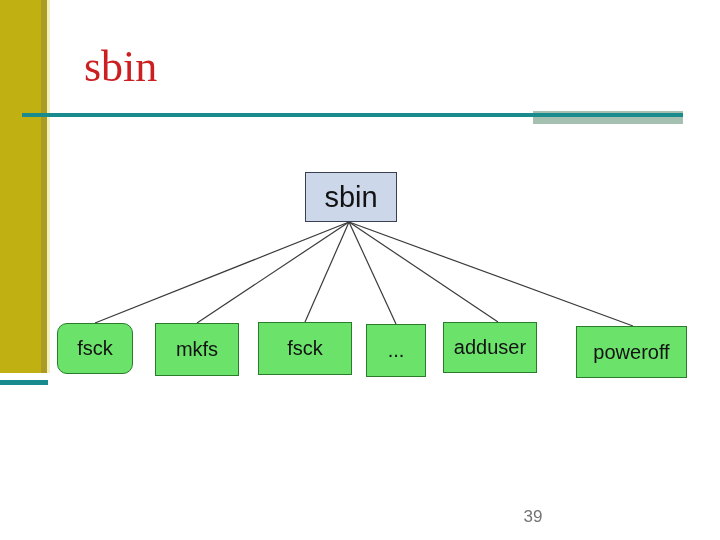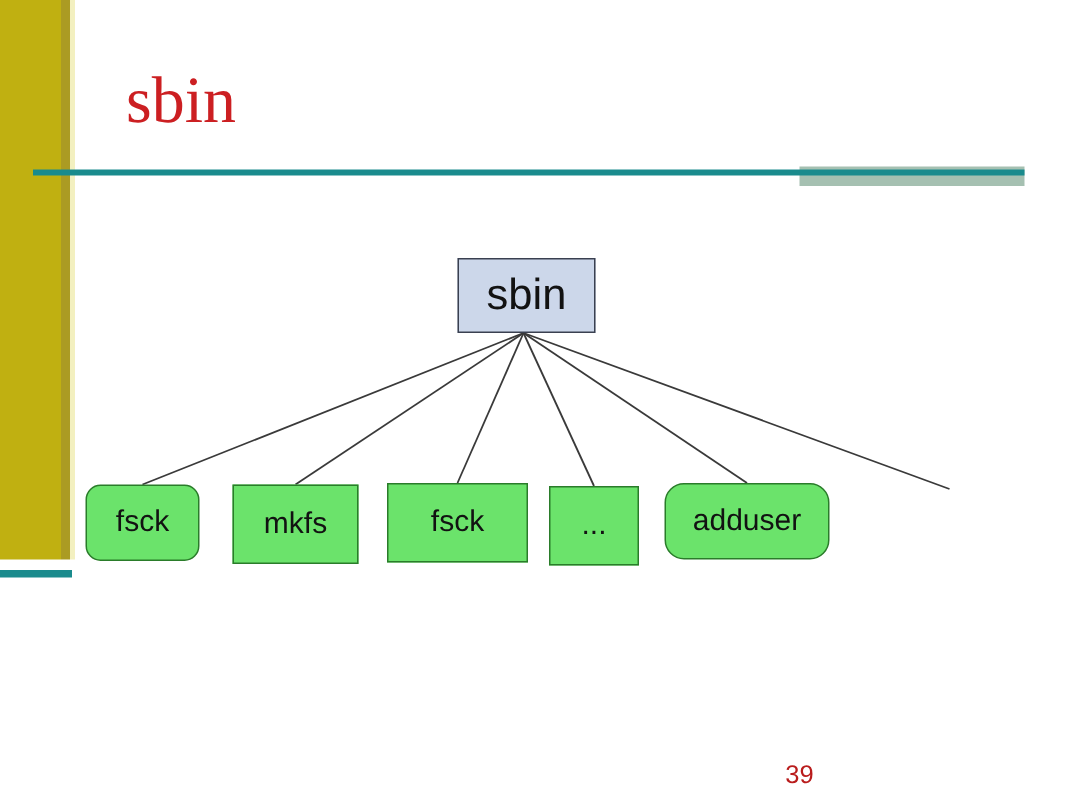--- a/index.html
+++ b/index.html
@@ -79,29 +79,29 @@
   }
   .node-child {
     background: var(--child-fill);
     border: 1.5px solid var(--child-border);
     font-size: 20px;
   }
   .node-fsck     { left: 57px;  top: 323px; width: 76px;  height: 51px; border-radius: 10px; }
   .node-mkfs     { left: 155px; top: 323px; width: 84px;  height: 53px; }
   .node-mount    { left: 258px; top: 322px; width: 94px;  height: 53px; }
   .node-dots     { left: 366px; top: 324px; width: 60px;  height: 53px; }
-  .node-adduser  { left: 443px; top: 322px; width: 110px; height: 51px; border-radius: 13px; }
+  .node-adduser  { left: 443px; top: 322px; width: 94px; height: 51px; }
   .node-poweroff { left: 576px; top: 326px; width: 111px; height: 52px; }
   .page-number {
     position: absolute;
     left: 503px; top: 507px;
     width: 60px;
     text-align: center;
     font-size: 17px;
-    color: #b91c1c;
+    color: #737373;
   }
 </style>
 </head>
 <body>
 
 <div id="slide">
 
   <div class="sidebar-bar"></div>
   <div class="sidebar-tick"></div>
 
@@ -119,16 +119,17 @@
     <line x1="349" y1="222" x2="633" y2="326"></line>
   </svg>
 
   <div class="node node-root">sbin</div>
 
   <div class="node node-child node-fsck">fsck</div>
   <div class="node node-child node-mkfs">mkfs</div>
   <div class="node node-child node-mount">fsck</div>
   <div class="node node-child node-dots">...</div>
   <div class="node node-child node-adduser">adduser</div>
+  <div class="node node-child node-poweroff">poweroff</div>
 
   <div class="page-number">39</div>
 
 </div>
 
 </body></html>

